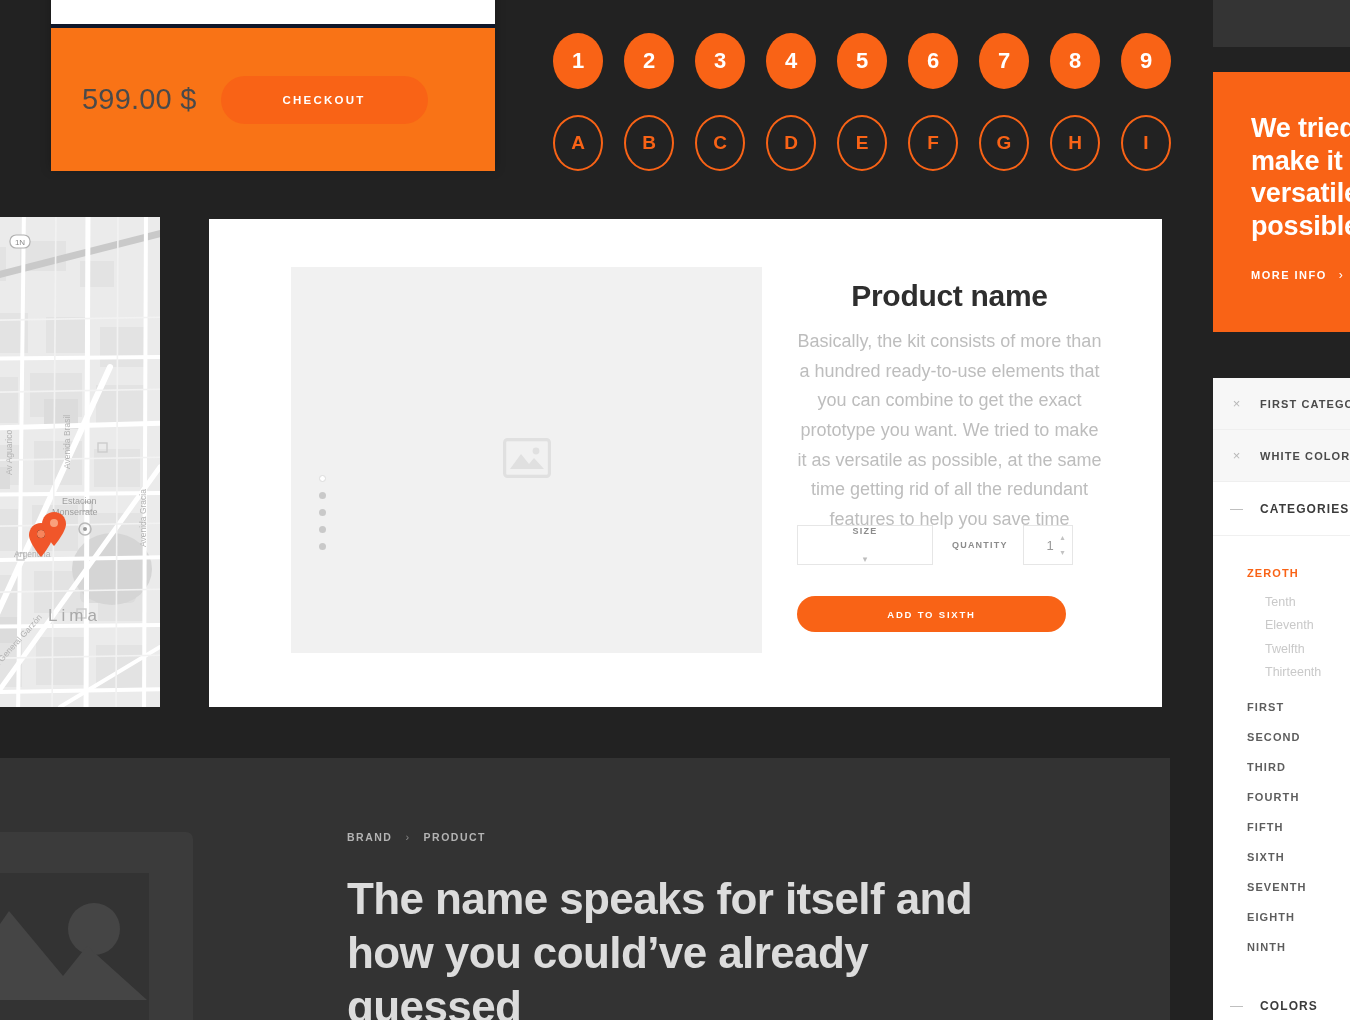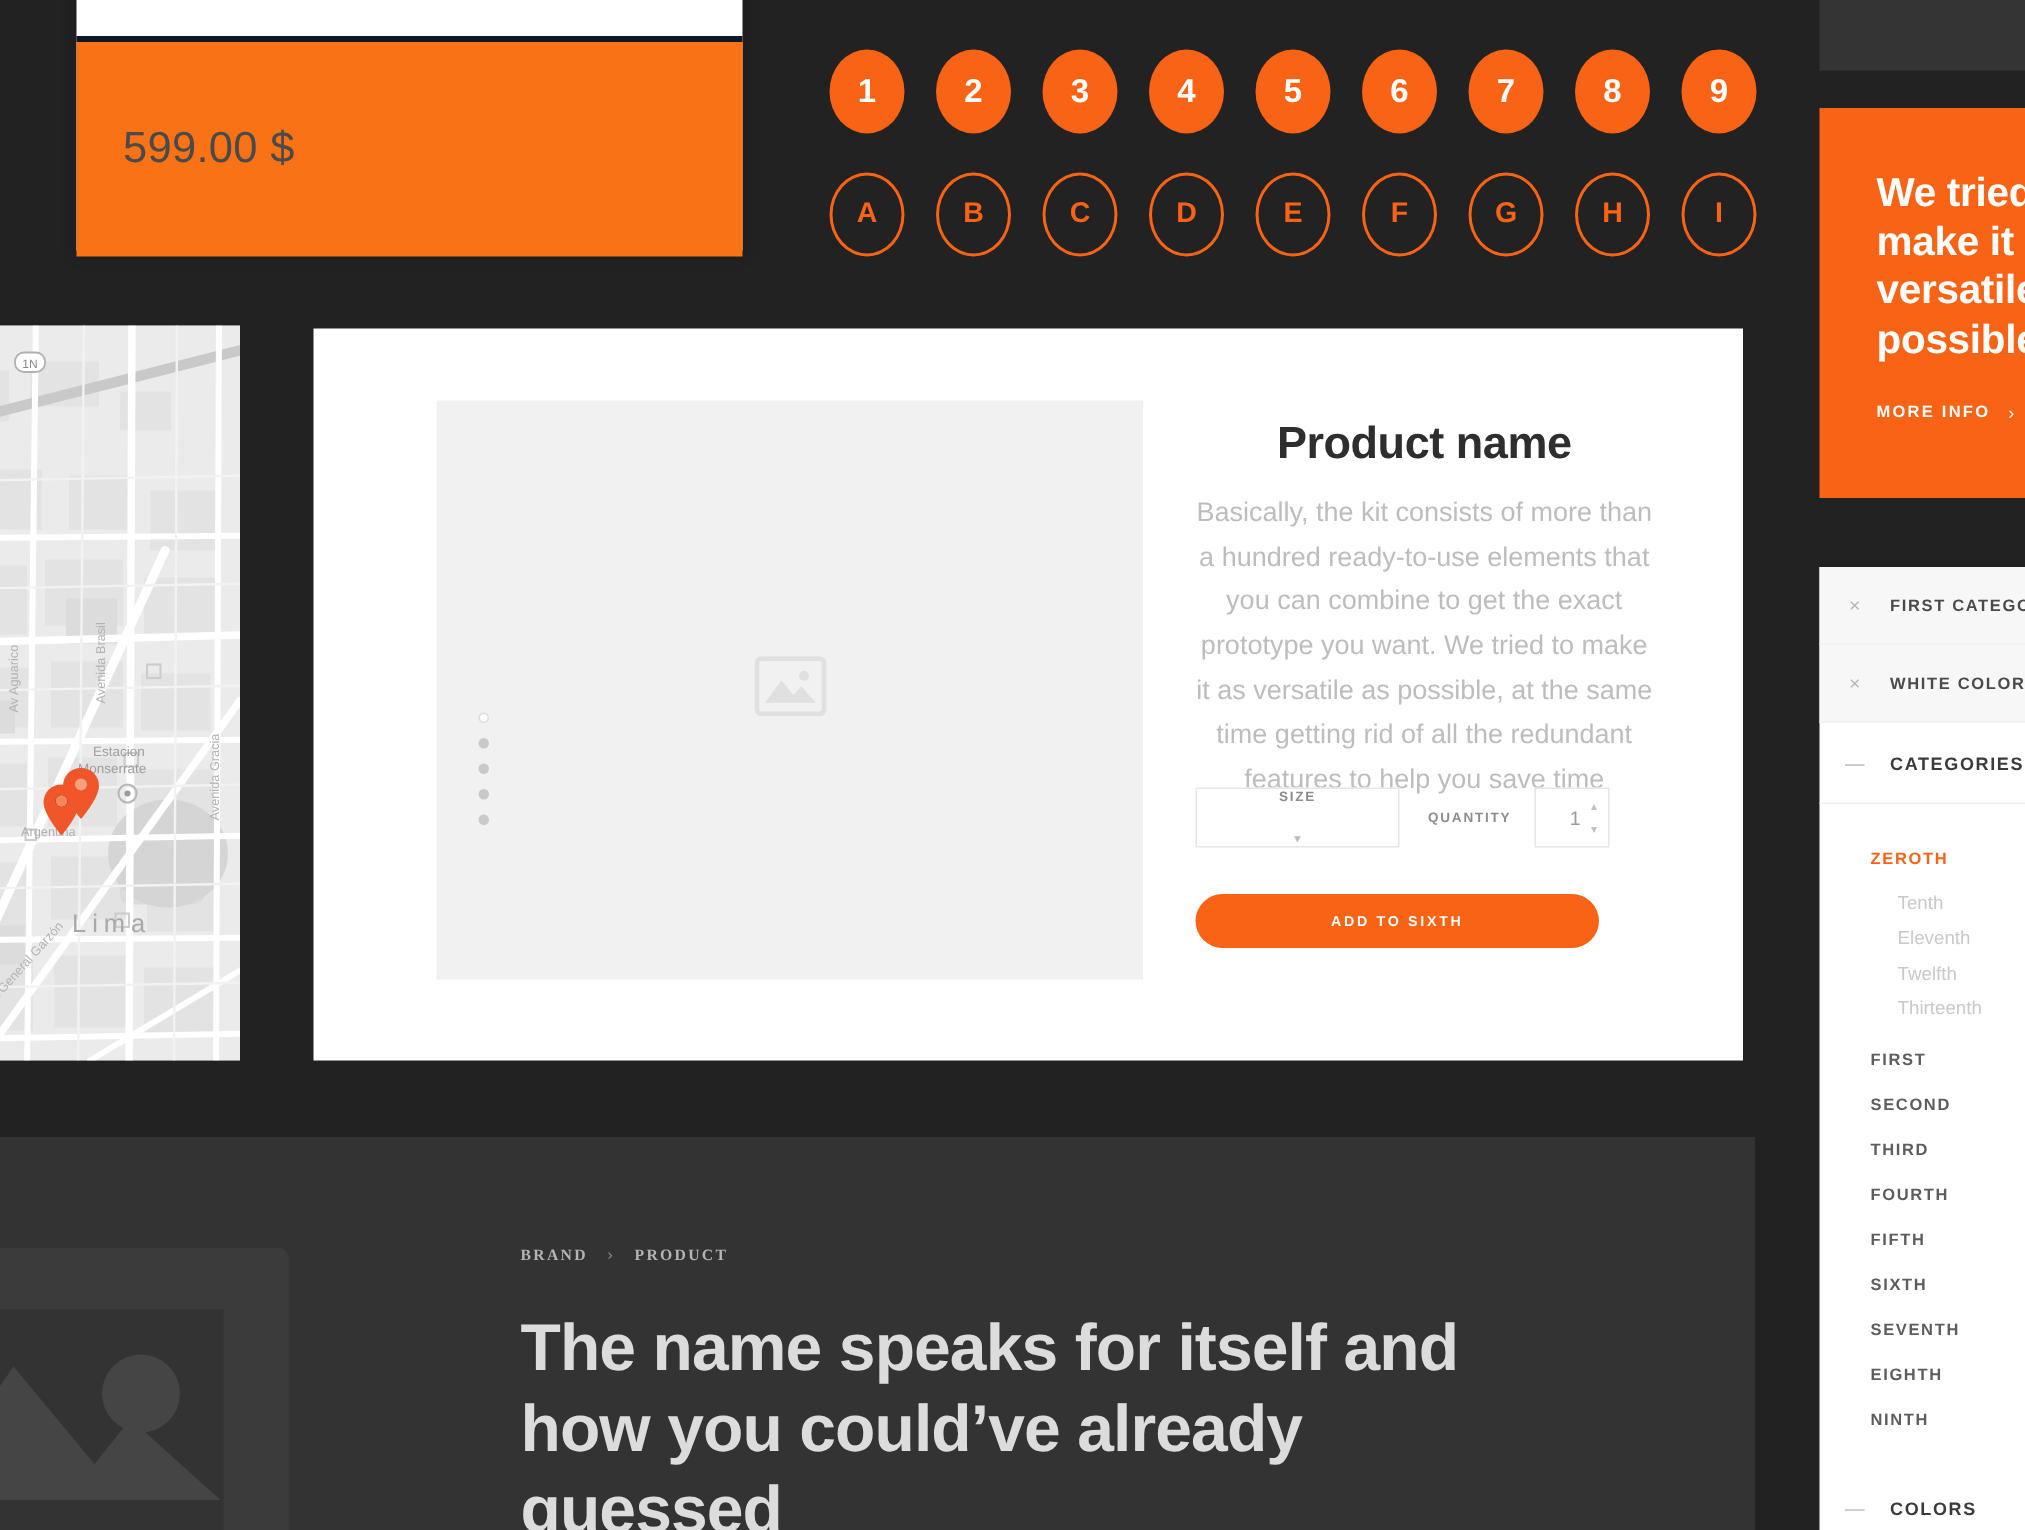--- a/index.html
+++ b/index.html
@@ -219,39 +219,40 @@
   .article-img .box{
     position:absolute;left:11px;top:41px;width:172px;height:147px;
     background:#333333;overflow:hidden;
   }
   .breadcrumb{
     left:347px;top:831px;
     display:flex;align-items:center;gap:13px;
     font-size:10.5px;font-weight:bold;letter-spacing:1.5px;color:#b4b4b4;
   }
   .breadcrumb .sep{color:#8a8a8a;font-weight:normal;font-size:11px;}
-  .bc-item{cursor:pointer;font-family:Liberation Serif, serif;}
+  .bc-item{cursor:pointer;}
   .article-title{
     left:347px;top:872px;width:700px;
     font-size:44px;font-weight:bold;line-height:1.23;
     color:#dcdcdc;letter-spacing:-.6px;
   }
 </style>
 </head>
 <body>
 
 <div class="stage">
 
   <div class="abs bottom-band"></div>
 
   <div class="abs tr-panel"></div>
 
   <div class="abs checkout-card">
     <div class="checkout-foot">
       <div class="checkout-price">599.00 $</div>
+      <button class="checkout-btn">CHECKOUT</button>
     </div>
   </div>
 
   <div class="abs badges">
     <div class="badge-row">
       <div class="badge filled">1</div>
       <div class="badge filled">2</div>
       <div class="badge filled">3</div>
       <div class="badge filled">4</div>
       <div class="badge filled">5</div>

